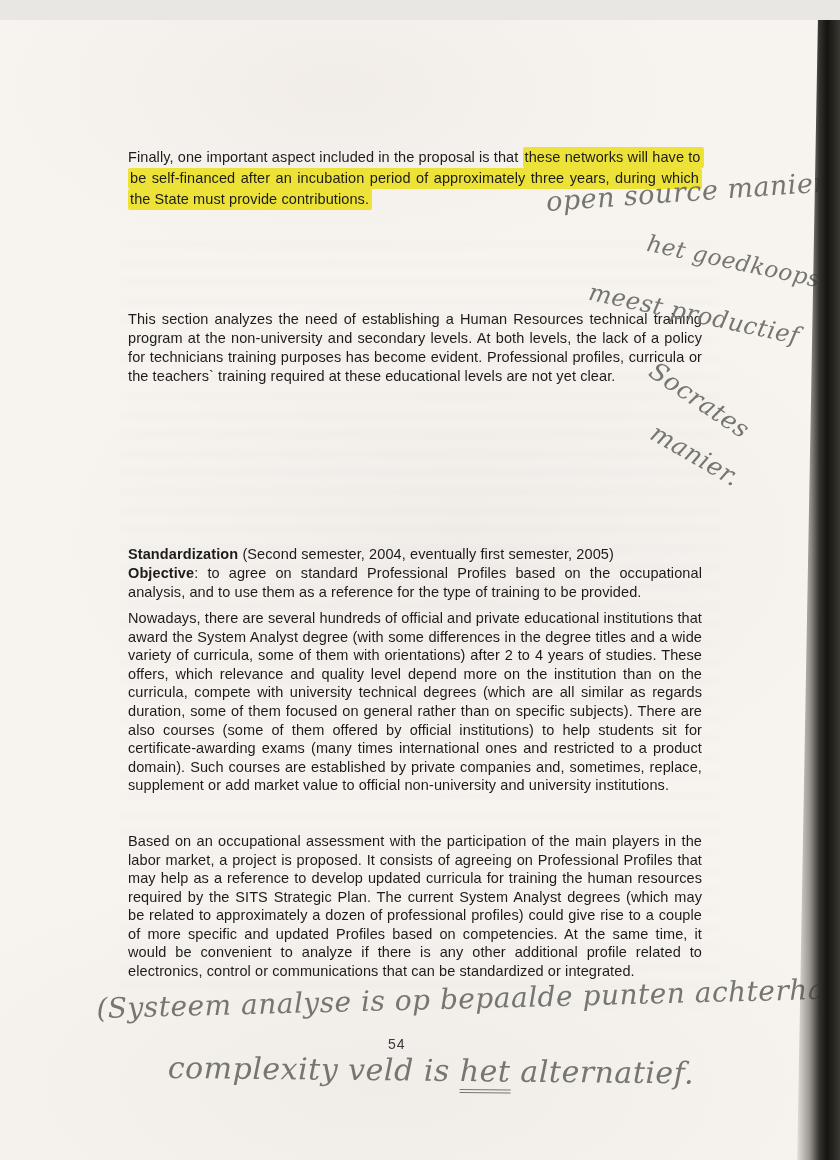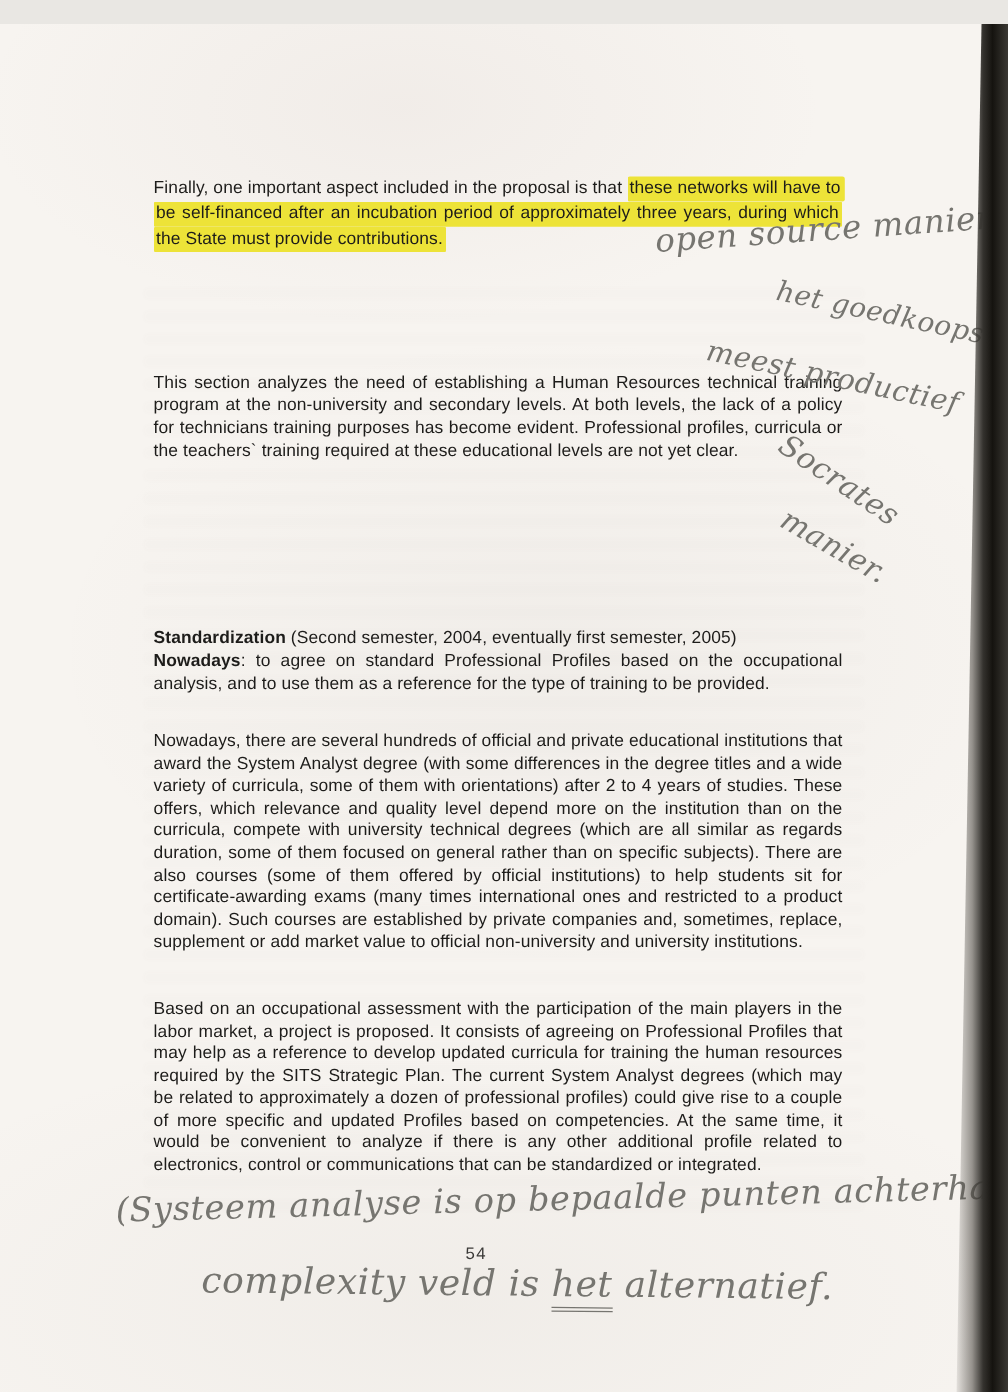--- a/index.html
+++ b/index.html
@@ -92,23 +92,23 @@
 
   <p class="body col" style="top:127px;line-height:21px;">
     <span>Finally, one important aspect included in the proposal is that </span><mark class="hl">these networks will have to be self-financed after an incubation period of approximately three years, during which the State must provide contributions.</mark>
   </p>
 
 
   <p class="body col" style="top:290px;">This section analyzes the need of establishing a Human Resources technical training program at the non-university and secondary levels.  At both levels, the lack of a policy for technicians training purposes has become evident. Professional profiles, curricula or the teachers` training required at these educational levels are not yet clear.</p>
 
 
 
-  <p class="body col" style="top:503px;">
+  <p class="body col" style="top:525px;">
     <span class="b">Standardization</span><span> (Second semester, 2004, eventually first semester, 2005)</span><br>
-    <span class="b">Nowadays</span><span>: to agree on standard Professional Profiles based on the occupational analysis, and to use them as a reference for the type of training to be provided.</span>
+    <span class="b">Objective</span><span>: to agree on standard Professional Profiles based on the occupational analysis, and to use them as a reference for the type of training to be provided.</span>
   </p>
 
   <p class="body col" style="top:589px;line-height:18.6px;">Nowadays, there are several hundreds of official and private educational institutions that award the System Analyst degree (with some differences in the degree titles and a wide variety of curricula, some of them with orientations) after 2 to 4 years of studies. These offers, which relevance and quality level depend more on the institution than on the curricula, compete with university technical degrees (which are all similar as regards duration, some of them focused on general rather than on specific subjects).  There are also courses (some of them offered by official institutions) to help students sit for certificate-awarding exams (many times international ones and restricted to a product domain). Such courses are established by private companies and, sometimes, replace, supplement or add market value to official non-university and university institutions.</p>
 
   <p class="body col" style="top:812px;line-height:18.5px;">Based on an occupational assessment with the participation of the main players in the labor market, a project is proposed.  It consists of agreeing on Professional Profiles that may help as a reference to develop updated curricula for training the human resources required by the SITS Strategic Plan. The current System Analyst degrees (which may be related to approximately a dozen of professional profiles) could give rise to a couple of more specific and updated Profiles based on competencies.  At the same time, it would be convenient to analyze if there is any other additional profile related to electronics, control or communications that can be standardized or integrated.</p>
 
   <div class="pagenum">54</div>
 
   <span class="hw hw-open">open source manier is</span>
   <span class="hw hw-goedkoopst">het goedkoopst</span>

